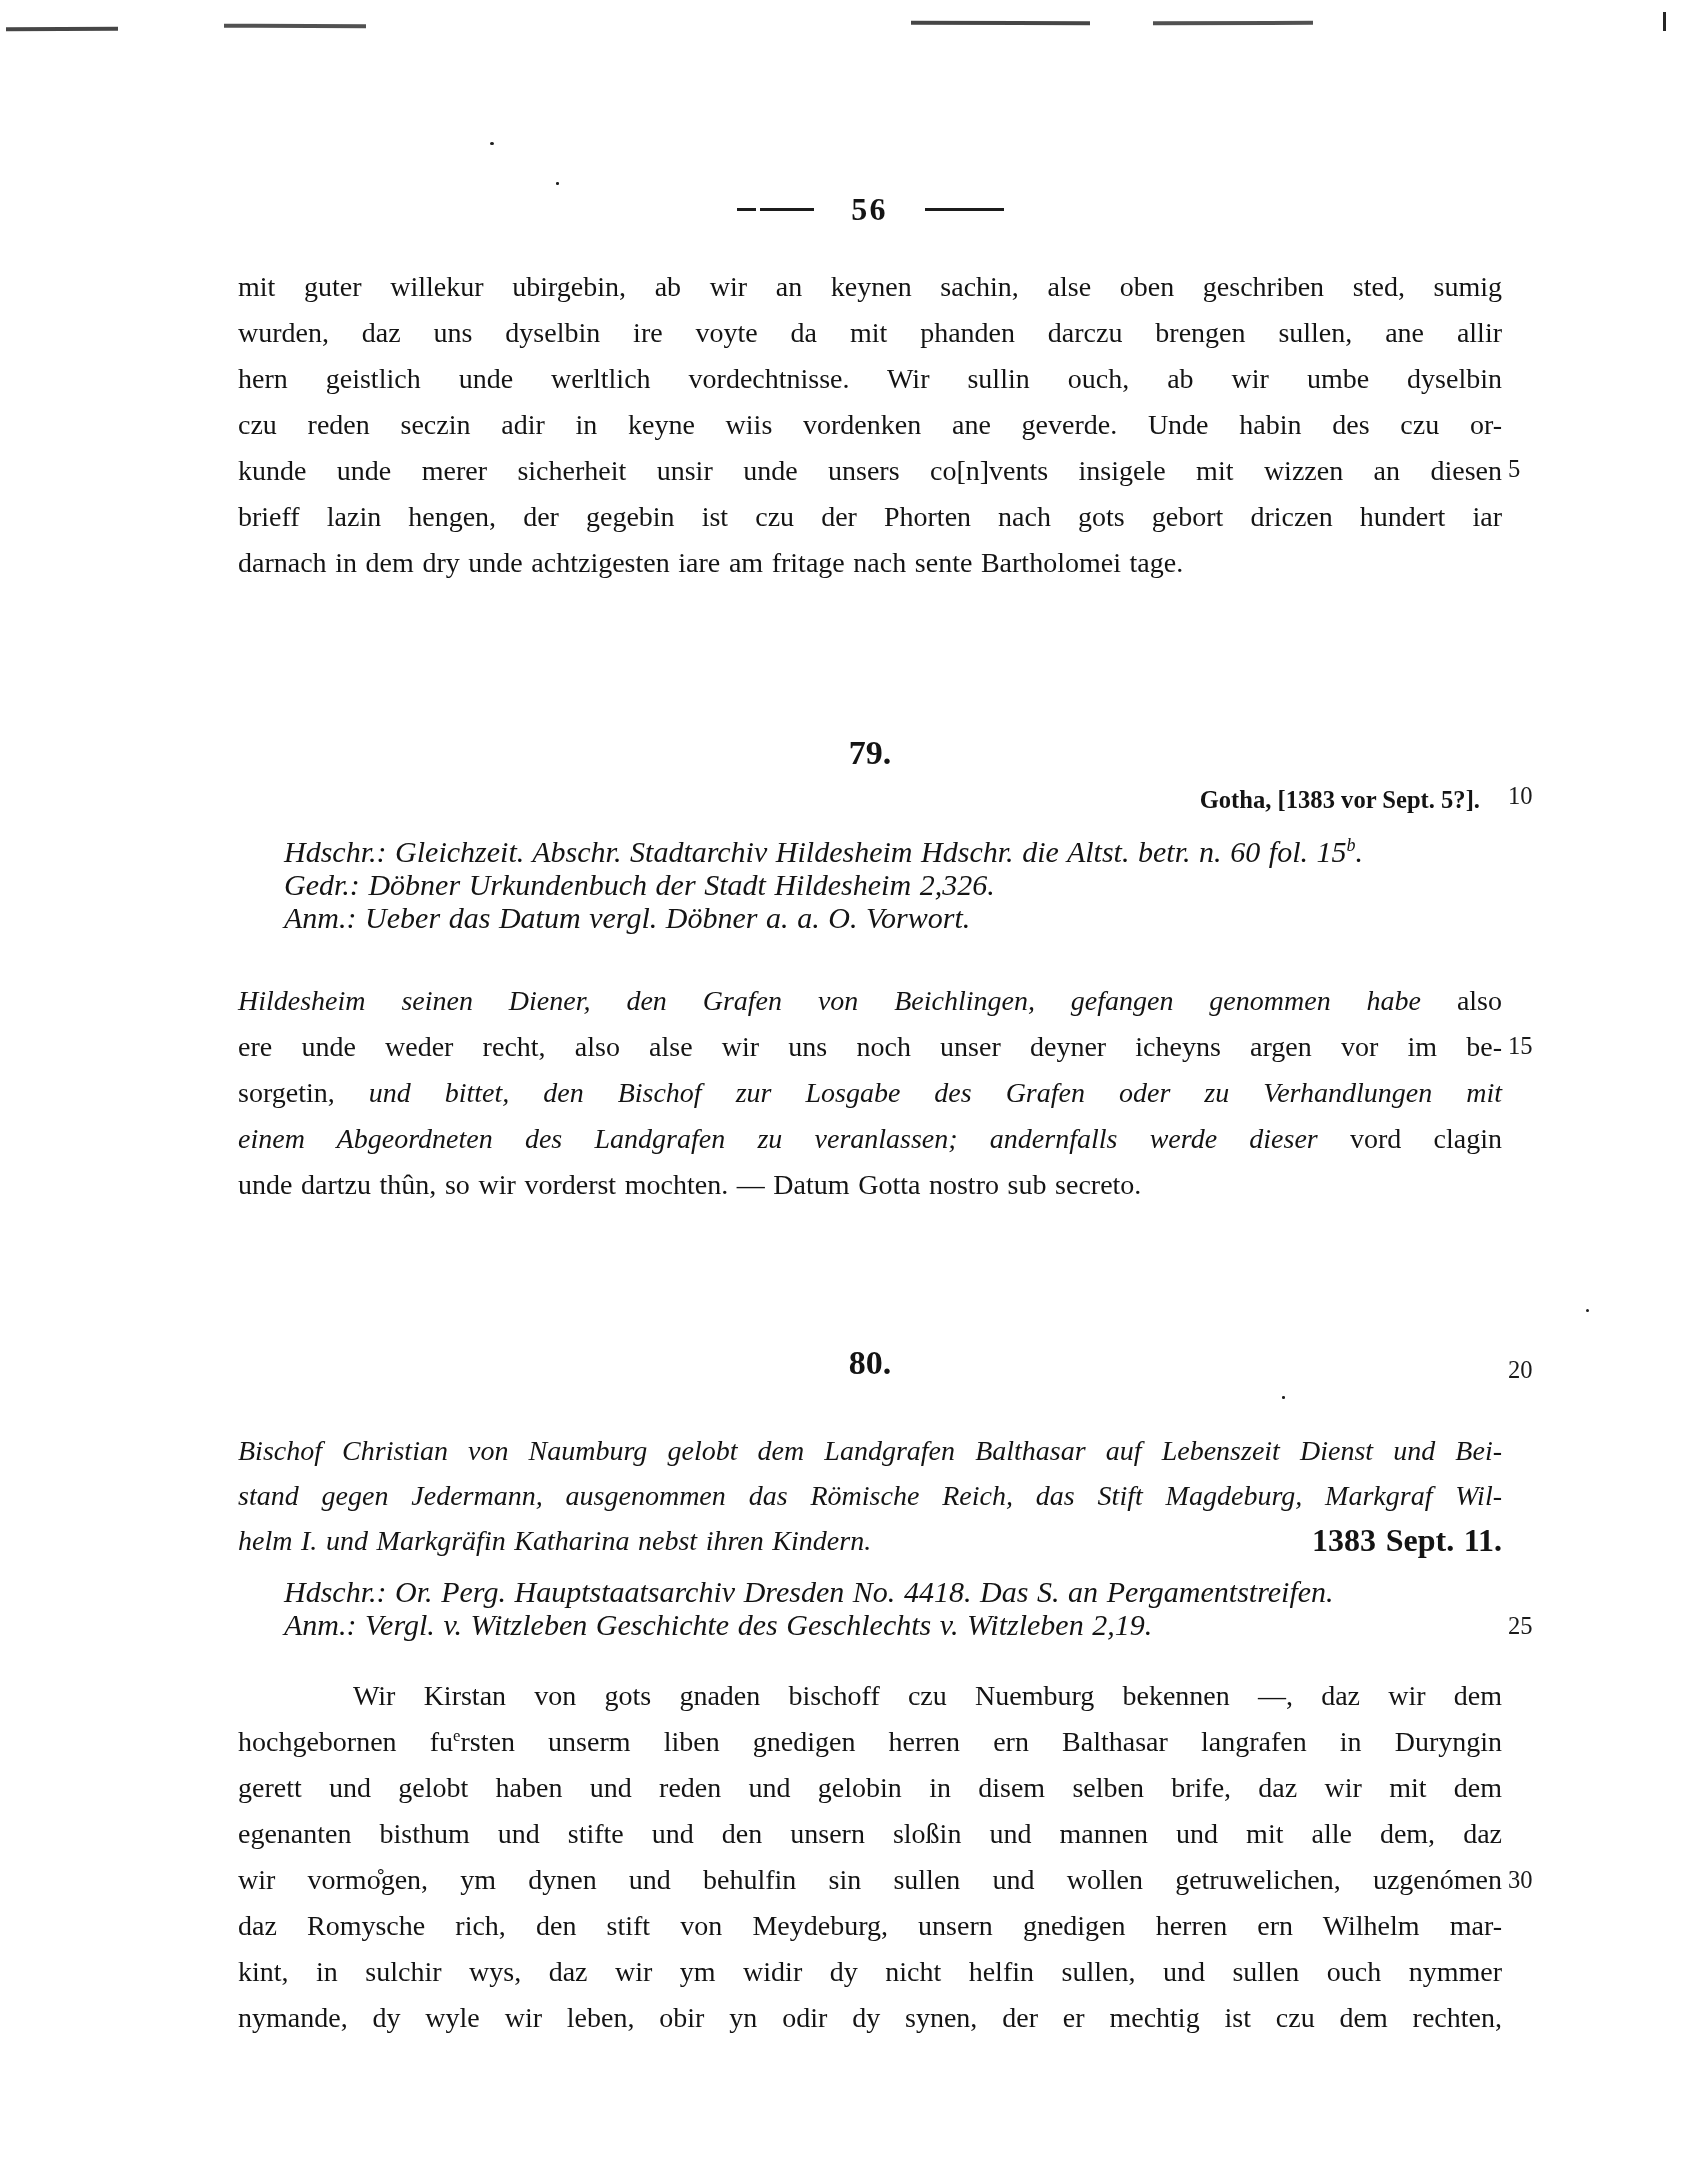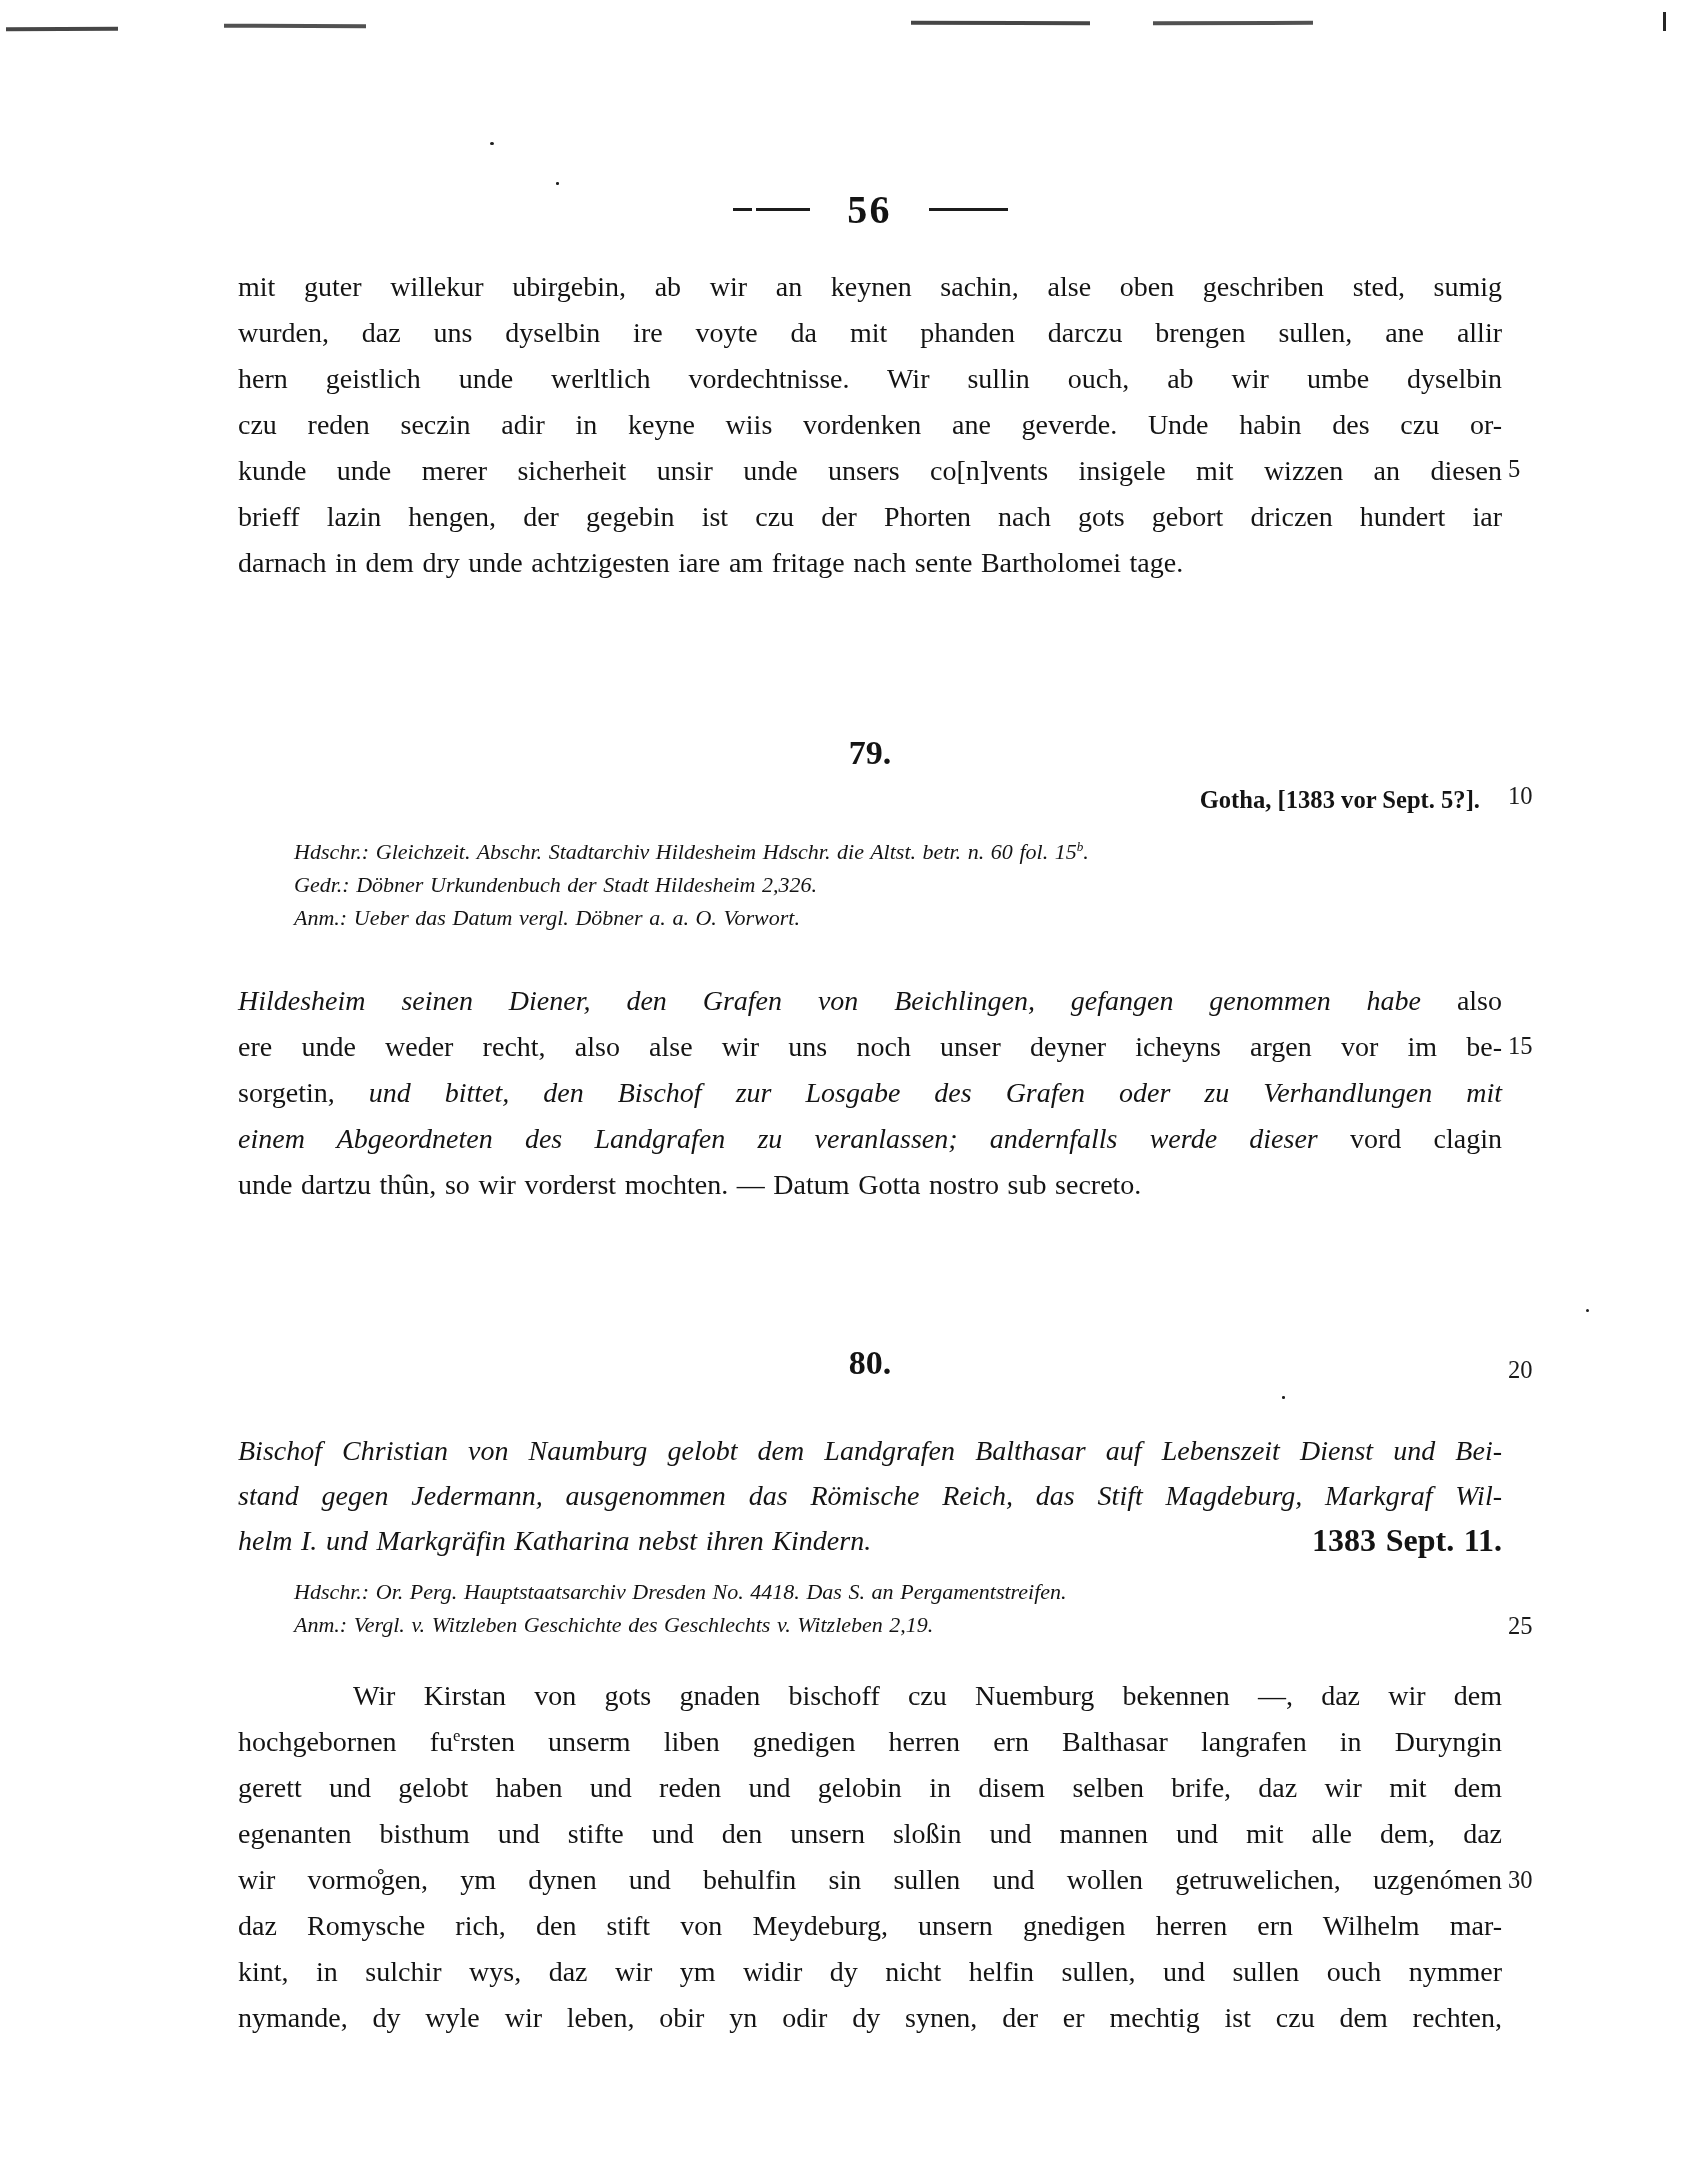--- a/index.html
+++ b/index.html
@@ -10,21 +10,21 @@
     font-family:"Liberation Serif","DejaVu Serif",serif;
     color:#141414;
     overflow:hidden;
   }
   
   .page-header{
     position:absolute;left:238px;top:187px;width:1264px;height:45px;
     display:flex;justify-content:center;align-items:center;gap:37px;
   }
   .page-num{
-    font-size:40px;font-weight:bold;line-height:45px;letter-spacing:2.1px;
+    font-size:32px;font-weight:bold;line-height:45px;letter-spacing:2.1px;
   }
   .rule{display:inline-flex;align-items:center;gap:4.8px;}
   .rule i{display:inline-block;height:2.7px;background:#1c1c1c;}
   .rule-a i:first-child{width:19px;}
   .rule-a i:last-child{width:54px;}
   .rule-b i{width:79px;}
   
   .textblock{
     position:absolute;left:238px;width:1264px;
     font-size:28px;line-height:46px;word-spacing:1.6px;
@@ -48,22 +48,22 @@
   #h79{top:733px;}
   #h80{top:1343px;}
   
   #para1{top:264px;}
   .dateline{
     position:absolute;left:238px;top:783px;width:1242px;
     font-size:24.6px;line-height:33px;
   }
   .dateline .tl{text-align:right;text-align-last:right;}
   .notes{
-    position:absolute;left:294px;width:1229px;
-    font-style:italic;font-size:22px;line-height:33px;word-spacing:1.1px;
+    position:absolute;left:284px;width:1229px;
+    font-style:italic;font-size:30px;line-height:33px;word-spacing:1.1px;
   }
   .notes .tl{text-align:left;text-align-last:left;}
   #notes79{top:835px;}
   #summary79{top:978px;}
   #summary80{top:1428px;line-height:45px;}
   #notes80{top:1575px;}
   #body80{top:1673px;}
   
   .mnum{
     position:absolute;left:1508px;width:48px;

